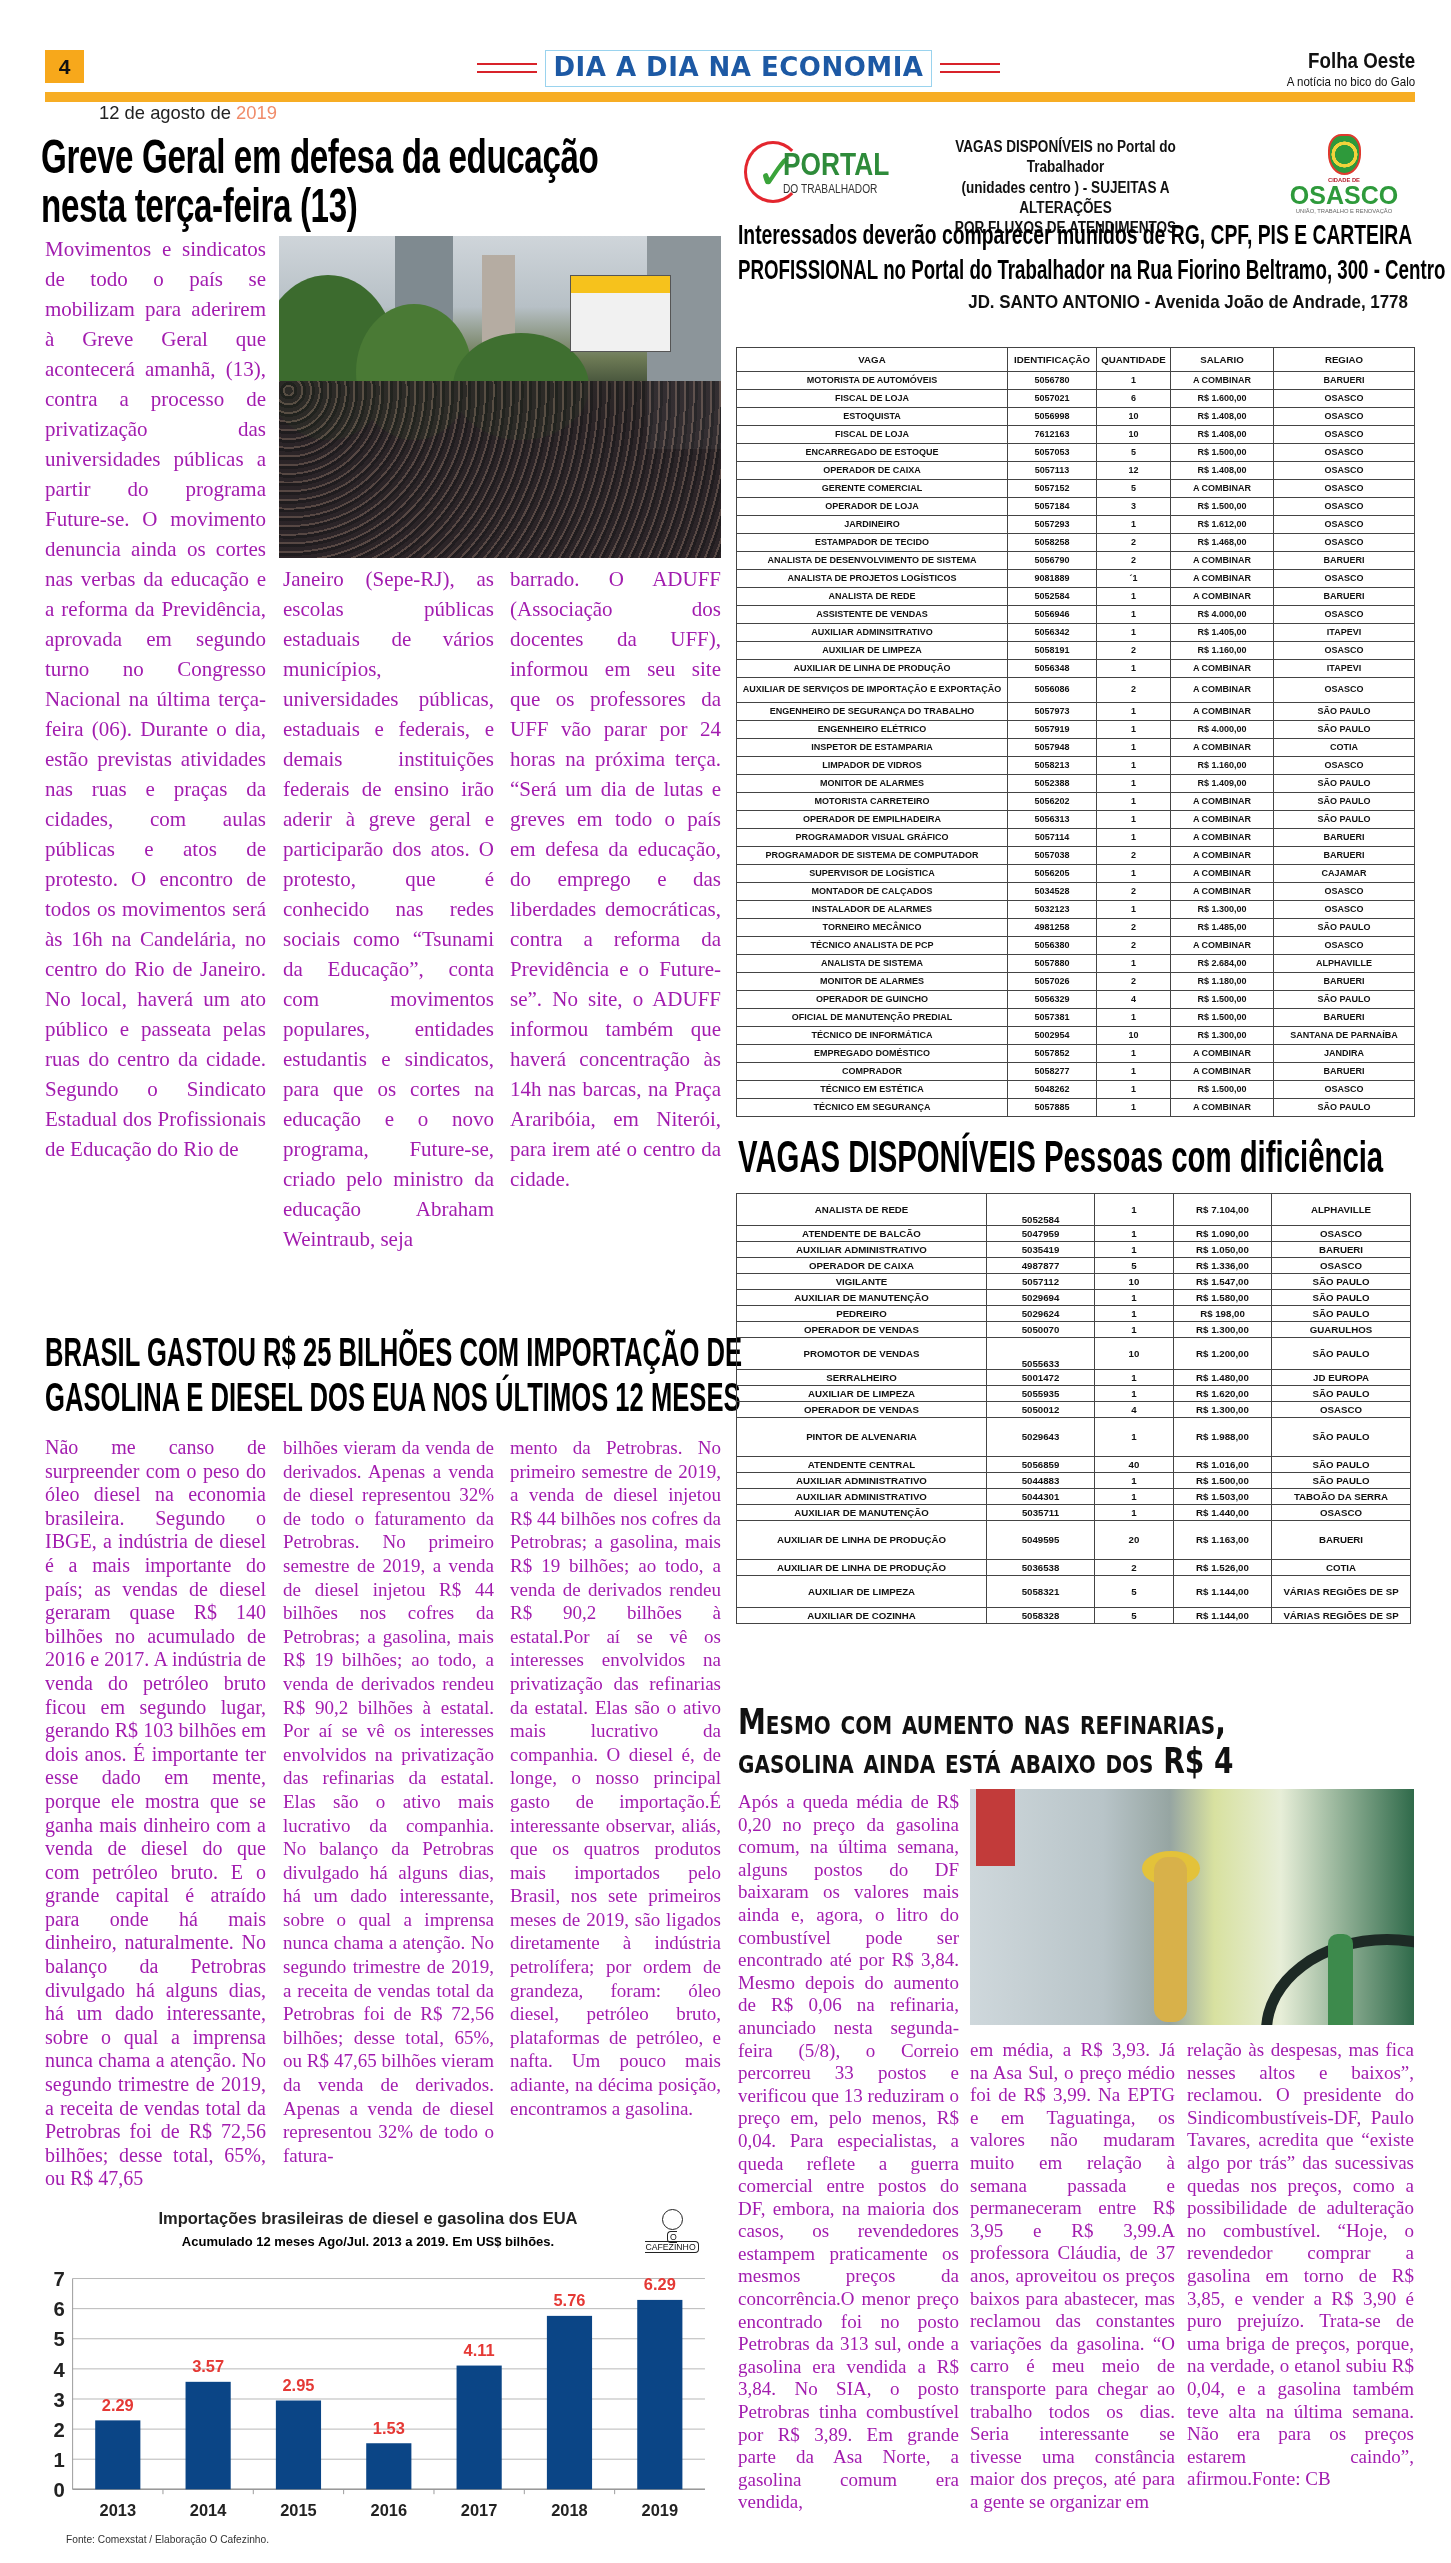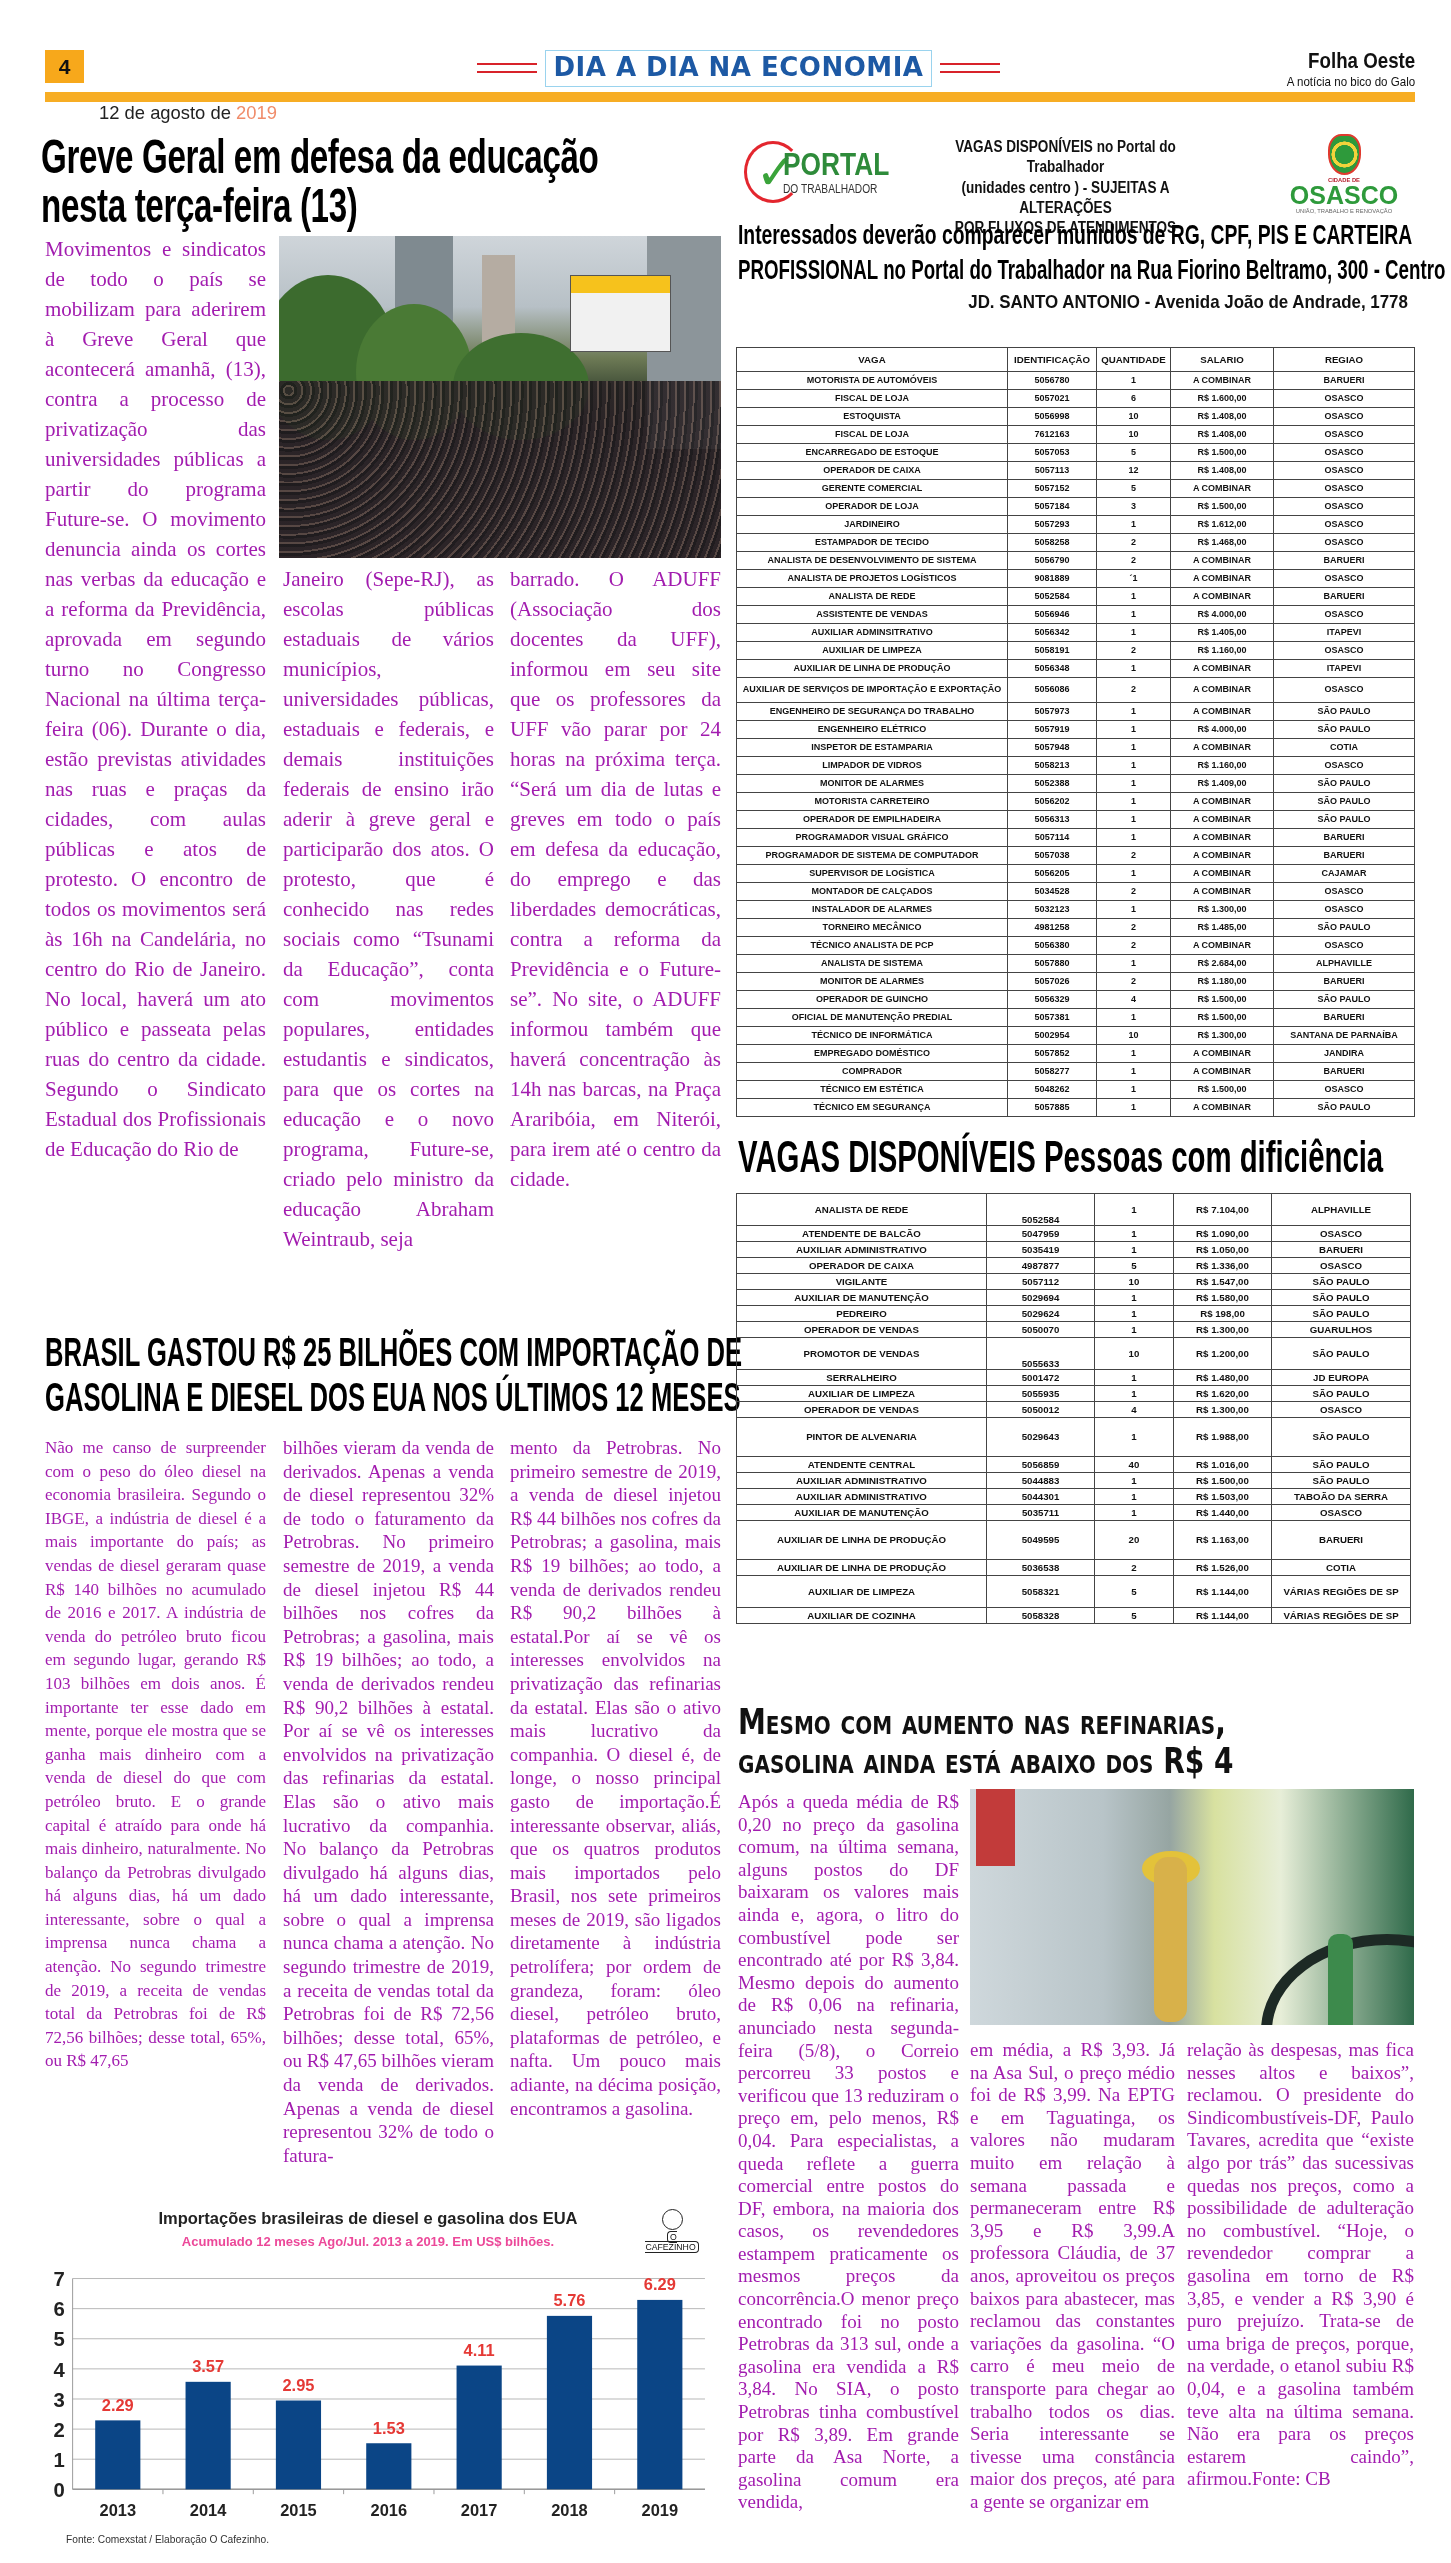--- a/index.html
+++ b/index.html
@@ -30,28 +30,28 @@
   #a1c2 { left: 283px; top: 564px; width: 211px; }
   #a1c3 { left: 510px; top: 564px; width: 211px; }
   #photo1 { position: absolute; left: 279px; top: 236px; width: 442px; height: 322px; overflow: hidden; background: linear-gradient(180deg,#cfd5da 0%,#b7c0c6 22%,#6d7a55 38%,#3c4a35 48%,#2d2a2e 60%,#3a3036 100%); }
   #photo1 .tree { position: absolute; border-radius: 50%; background: #3c6b2e; }
   #photo1 .bld { position: absolute; background: #9aa3aa; }
   #photo1 .crowd { position: absolute; left: 0; right: 0; bottom: 0; height: 55%; background: repeating-radial-gradient(circle at 9.7px 9.7px, #2a2326 0 3.9px, #5a4a45 3.9px 5.8px, #1d1a1c 5.8px 8.7px); opacity: .9; }
   #photo1 .sign { position: absolute; left: 291px; top: 39px; width: 101px; height: 77px; background: #f1f1f1; border: 1.9px solid #555; }
   #photo1 .sign .top { height: 17.4px; background: #f6c21c; }
 
   #h2 { position: absolute; left: 45px; top: 1330px; font-size: 40px; line-height: 45px; transform: scaleX(0.64); }
-  #a2c1 { left: 45px; top: 1436px; width: 221px; font-size: 17px; line-height: 23.6px; }
+  #a2c1 { left: 45px; top: 1436px; width: 221px; font-size: 20px; line-height: 23.6px; }
   #a2c2 { left: 283px; top: 1436px; width: 211px; font-size: 19px; line-height: 23.6px; }
   #a2c3 { left: 510px; top: 1436px; width: 211px; font-size: 19px; line-height: 23.6px; }
 
   
   #chart { position: absolute; left: 39px; top: 2209px; width: 688px; height: 349px; }
   #chart .ct { position: absolute; left: 58px; top: 0; width: 542px; text-align: center; font: bold 16.5px "Liberation Sans", sans-serif; color: #222; }
-  #chart .cs { position: absolute; left: 58px; top: 25px; width: 542px; text-align: center; font: bold 13px "Liberation Sans", sans-serif; color: #ec4899; }
+  #chart .cs { position: absolute; left: 58px; top: 25px; width: 542px; text-align: center; font: bold 13px "Liberation Sans", sans-serif; color: #000000; }
   #chart .logo { position: absolute; left: 605px; top: 0; width: 56px; text-align: center; font: 8.7px "Liberation Sans", sans-serif; }
   #chart .logo .cup { width: 21px; height: 21px; border: 1.9px solid #222; border-radius: 50%; margin: 0 auto 1.9px; }
   #chart .logo .lbl { border: 1.5px solid #222; border-radius: 3.9px; padding: 0 1.9px; }
   #chart svg { position: absolute; left: 0; top: 56px; }
   #chart .src { position: absolute; left: 27px; top: 323px; font: 11.6px "Liberation Sans", sans-serif; color: #333; transform: scaleX(.88); transform-origin: left; }
 
   
   #portal-logo { position: absolute; left: 744px; top: 141px; width: 153px; height: 62px; }
   #portal-logo .arc { position: absolute; left: 0; top: 0; width: 58px; height: 62px; border: 3.9px solid #e3262e; border-right-color: transparent; border-radius: 50%; }
   #portal-logo .chk { position: absolute; left: 11.6px; top: 5.8px; font: bold 50px "DejaVu Sans", sans-serif; color: #3aa33a; line-height: 50px; }

